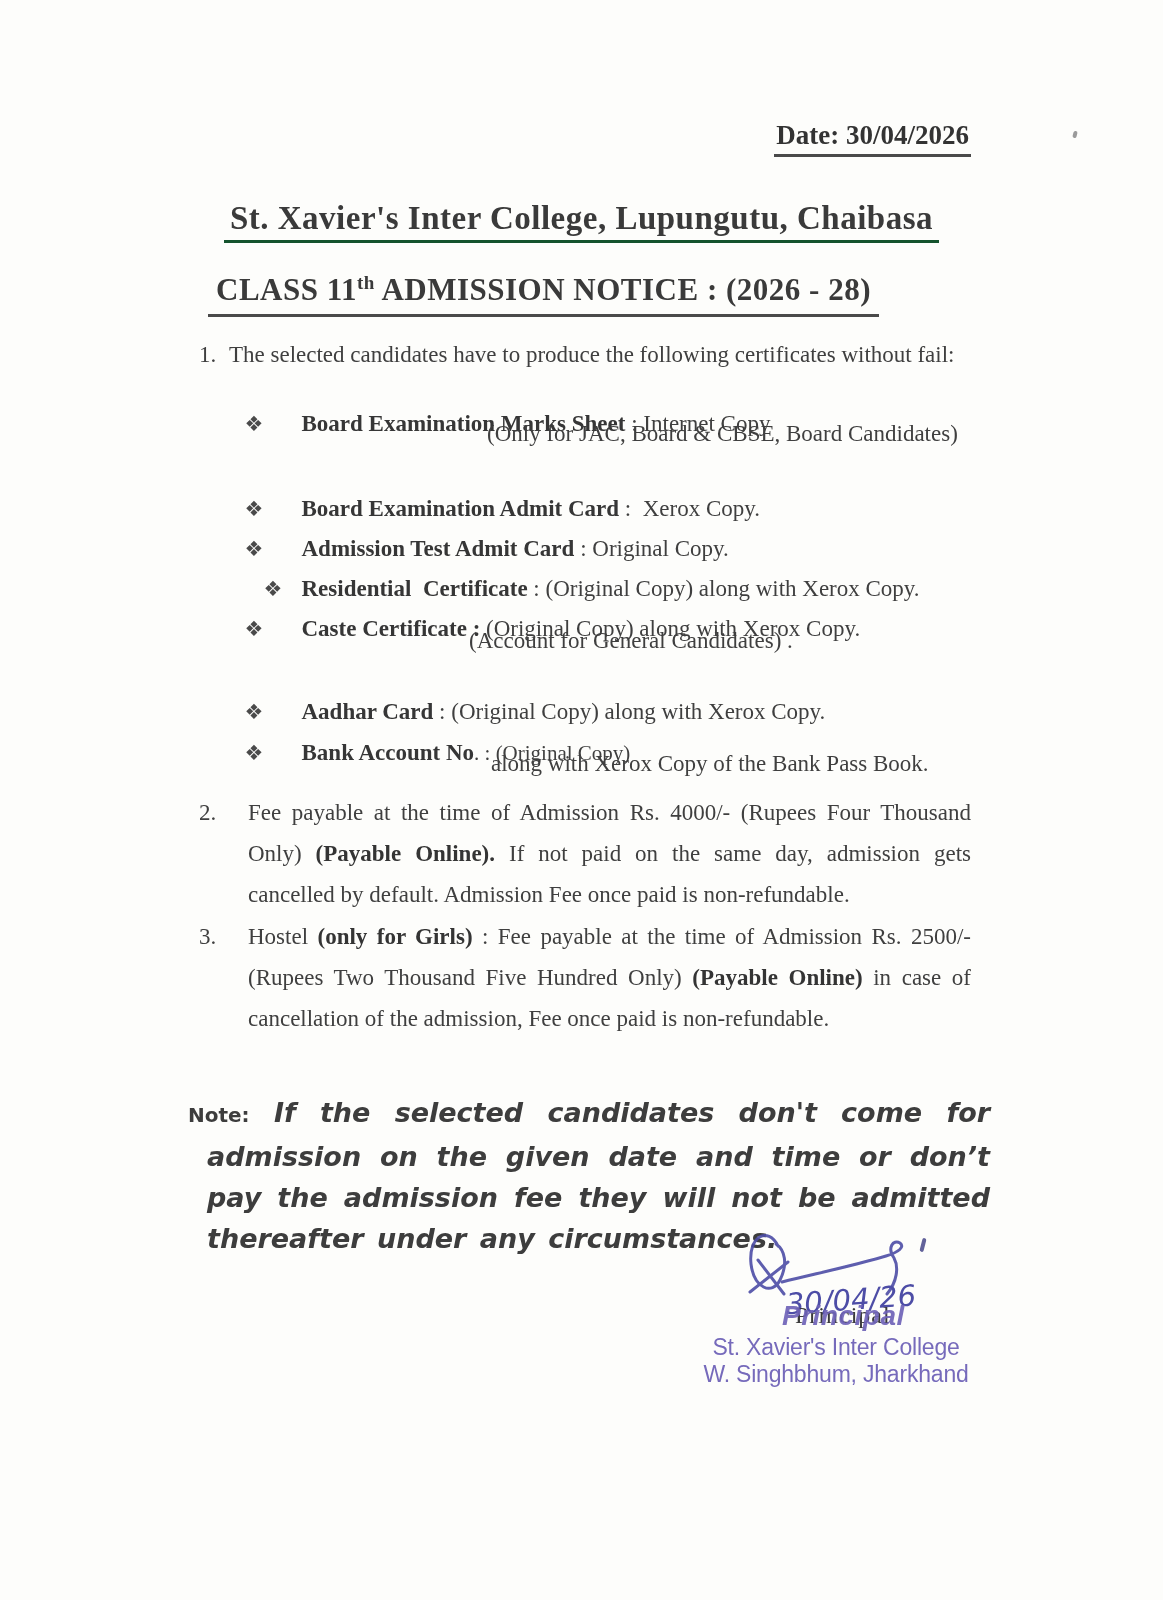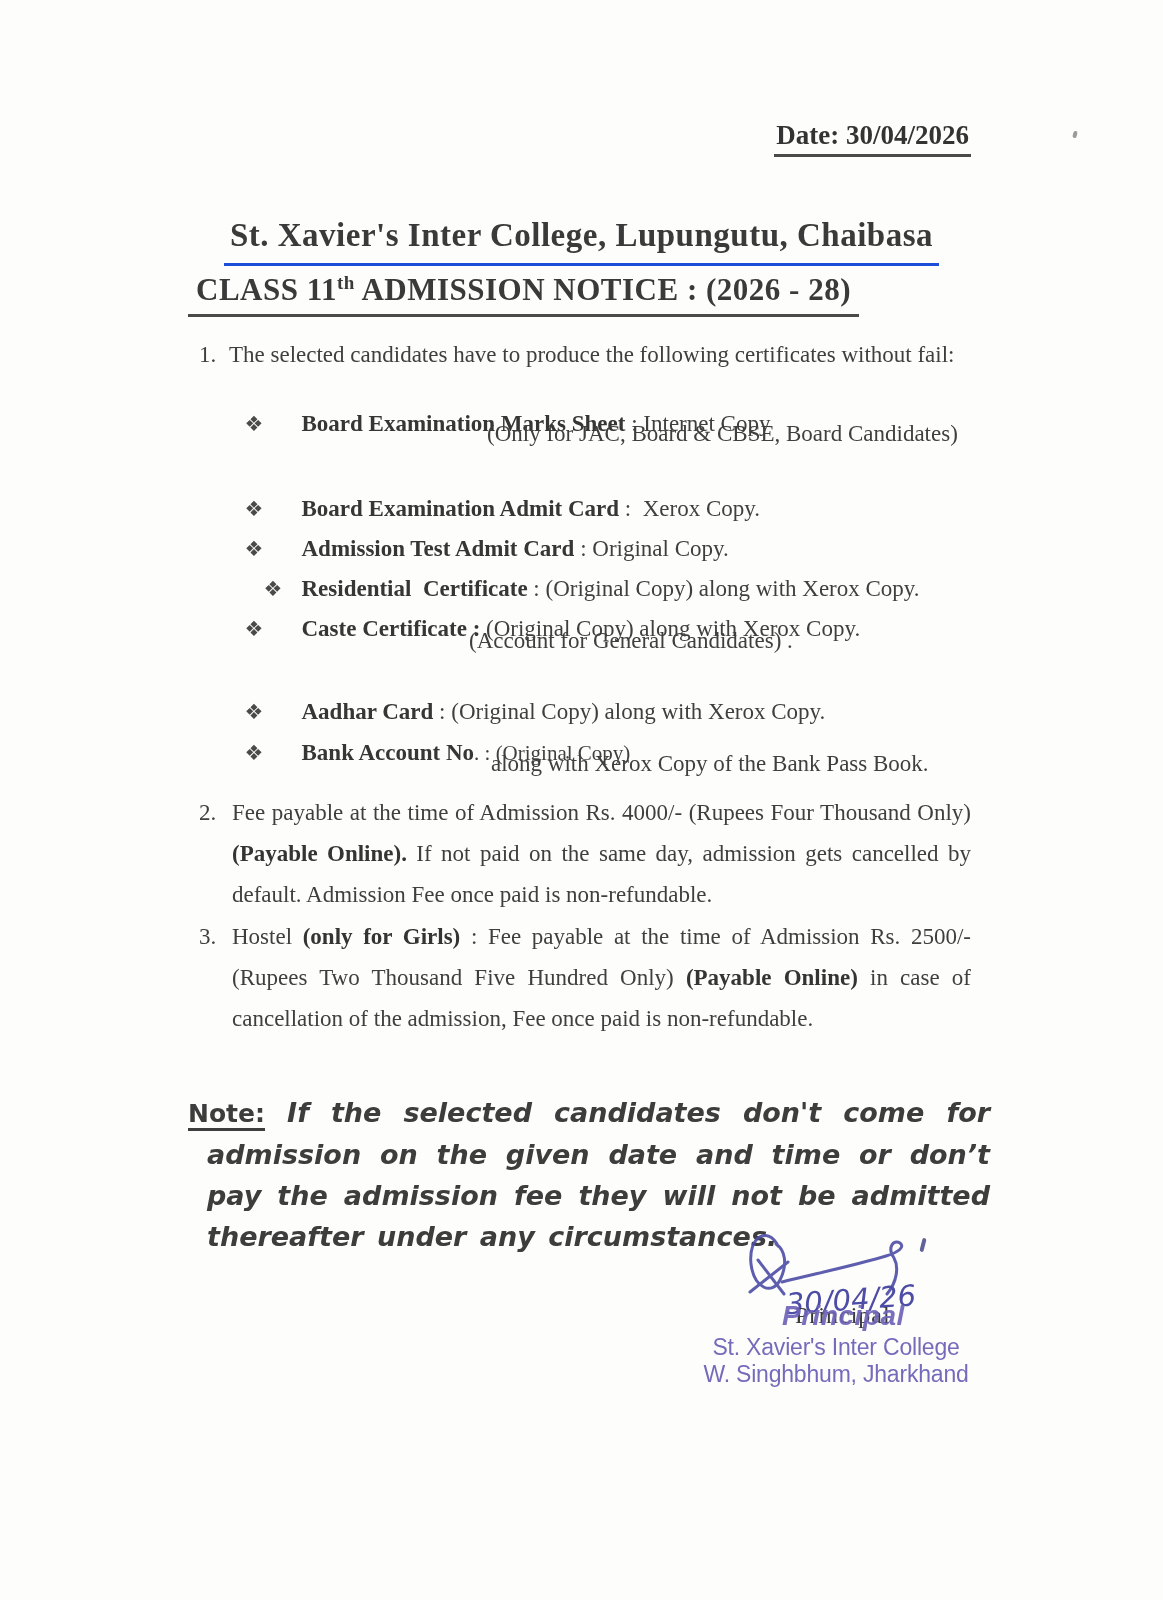--- a/index.html
+++ b/index.html
@@ -13,56 +13,56 @@
 
   
   .date-label{
     top:120px;right:192px;
     font-size:27px;font-weight:bold;color:#333;
     border-bottom:3px solid #4a4a4a;padding:0 2px 3px 2px;
   }
   .title-wrap{top:200px;left:0;width:1163px;text-align:center;}
   .title-inner{
     display:inline-block;font-size:33px;font-weight:bold;color:#3a3a3a;
-    border-bottom:3px solid #1d4ed8;padding:0 6px 9px 6px;letter-spacing:0.5px;margin-top:17px;
+    border-bottom:3px solid #14532d;padding:0 6px 3px 6px;letter-spacing:0.5px;
   }
-  .subtitle-wrap{top:272px;left:0;width:1047px;text-align:center;}
+  .subtitle-wrap{top:272px;left:0;width:1047px;text-align:center;padding-left:20px;}
   .subtitle-inner{
     display:inline-block;font-size:31px;font-weight:bold;color:#3a3a3a;
     border-bottom:3px solid #4a4a4a;padding:0 8px 6px 8px;letter-spacing:0.5px;
   }
   .sup{font-size:19px;vertical-align:super;line-height:0;}
 
   
   .item-one{top:340px;left:199px;width:778px;font-size:23px;line-height:30px;display:flex;}
   .item-num{width:30px;flex:0 0 30px;}
   .bullet-row{left:233px;font-size:23px;line-height:30px;white-space:pre;}
   .bullet-ico{display:inline-block;width:57px;color:#4a4a4a;font-size:21px;}
   .b-bold{font-weight:bold;color:#363636;white-space:pre;}
   .b-rest{white-space:pre;}
   .b-rest.small{font-size:21px;}
   .cont-line{font-size:23px;line-height:30px;white-space:pre;}
 
   
   .num-para{left:199px;width:772px;font-size:23px;line-height:41px;text-align:justify;}
   .num-para .pnum{position:absolute;left:0;top:0;}
-  .num-para .ptext{margin-left:33px;}
+  .num-para .ptext{margin-left:49px;}
   .pbold{font-weight:bold;color:#343434;}
 
   
   .note-para{
     left:188px;top:1092px;width:783px;
     font-family:"DejaVu Sans", sans-serif;
     font-size:27px;font-weight:bold;font-style:italic;
     color:#3d3d3d;line-height:41px;text-align:justify;
     padding-left:19px;text-indent:-19px;word-spacing:4px;
   }
   .note-label{
-    font-style:normal;font-size:25px;
-    text-decoration:underline;text-decoration-thickness:3px;text-underline-offset:6px;
+    font-style:normal;font-size:20px;
+    text-decoration-thickness:3px;text-underline-offset:6px;
   }
 
   
   .sig-svg{left:738px;top:1220px;}
   .principal-typed{left:795px;top:1302px;font-size:24px;color:#3a3a3a;letter-spacing:1px;}
   .principal-stamp{
     left:782px;top:1300px;
     font-family:"Liberation Sans", sans-serif;
     font-size:28px;font-weight:bold;font-style:italic;
     color:#6f63b8;opacity:0.92;letter-spacing:0.5px;

